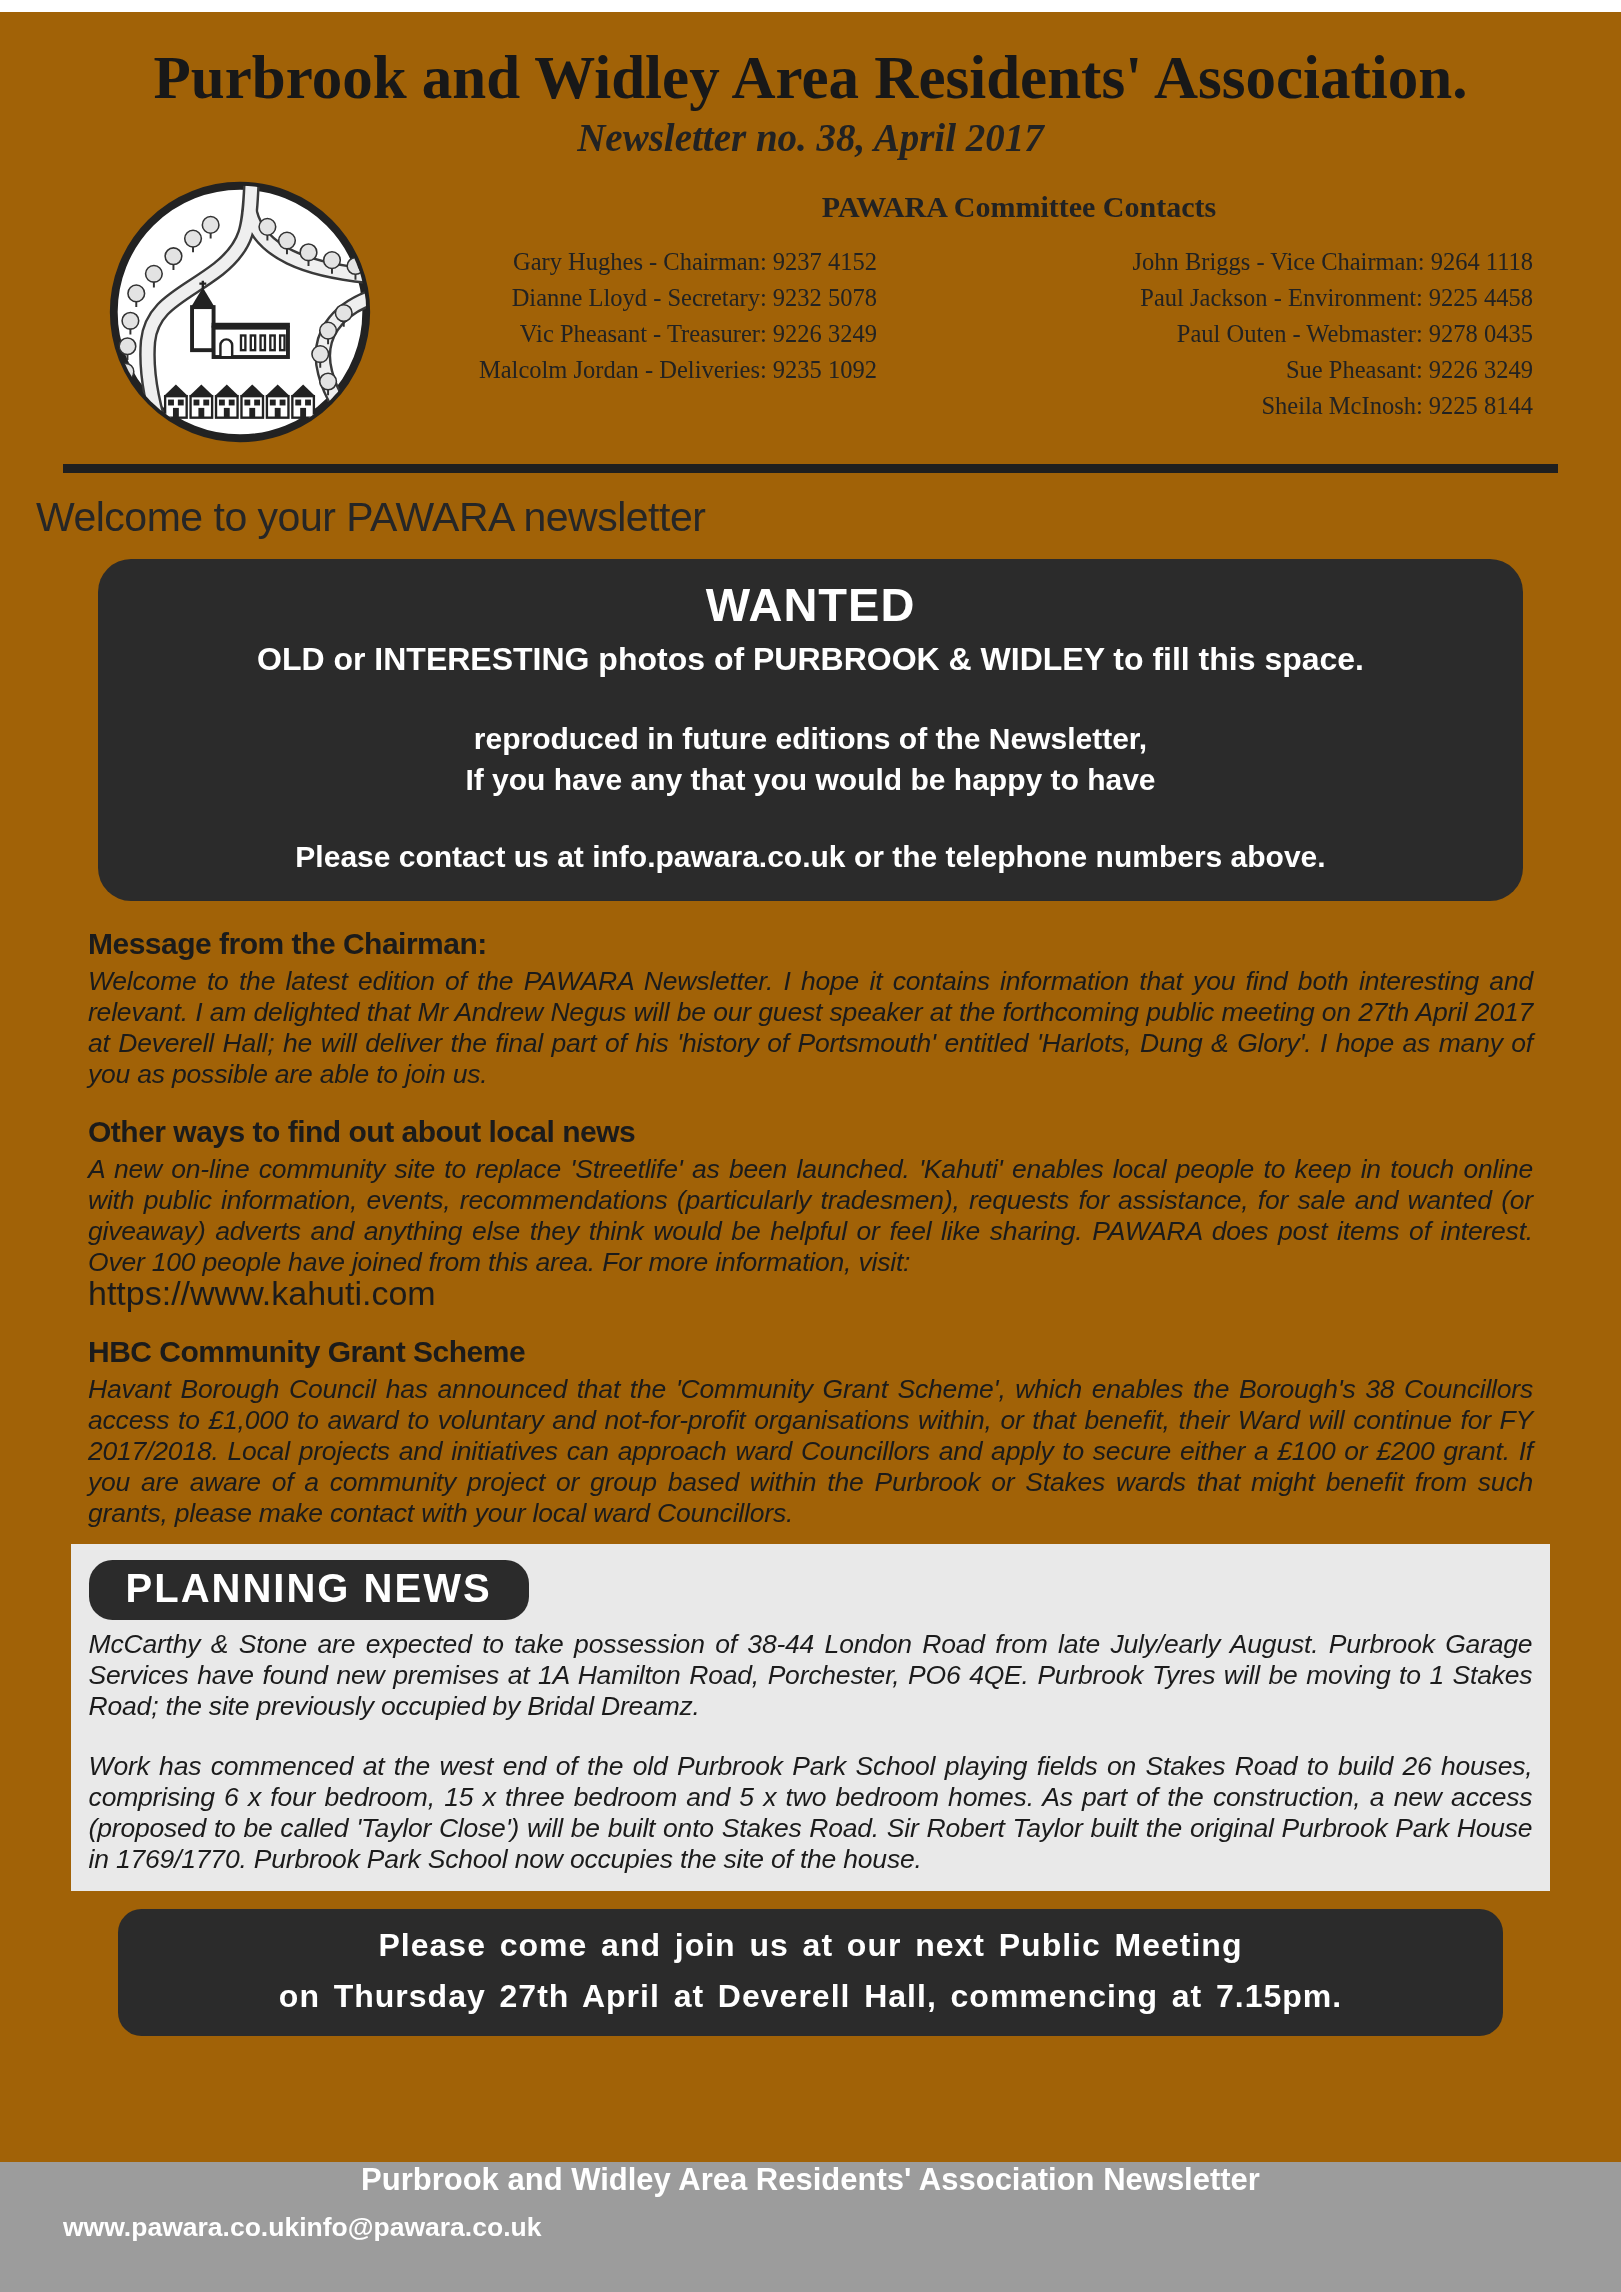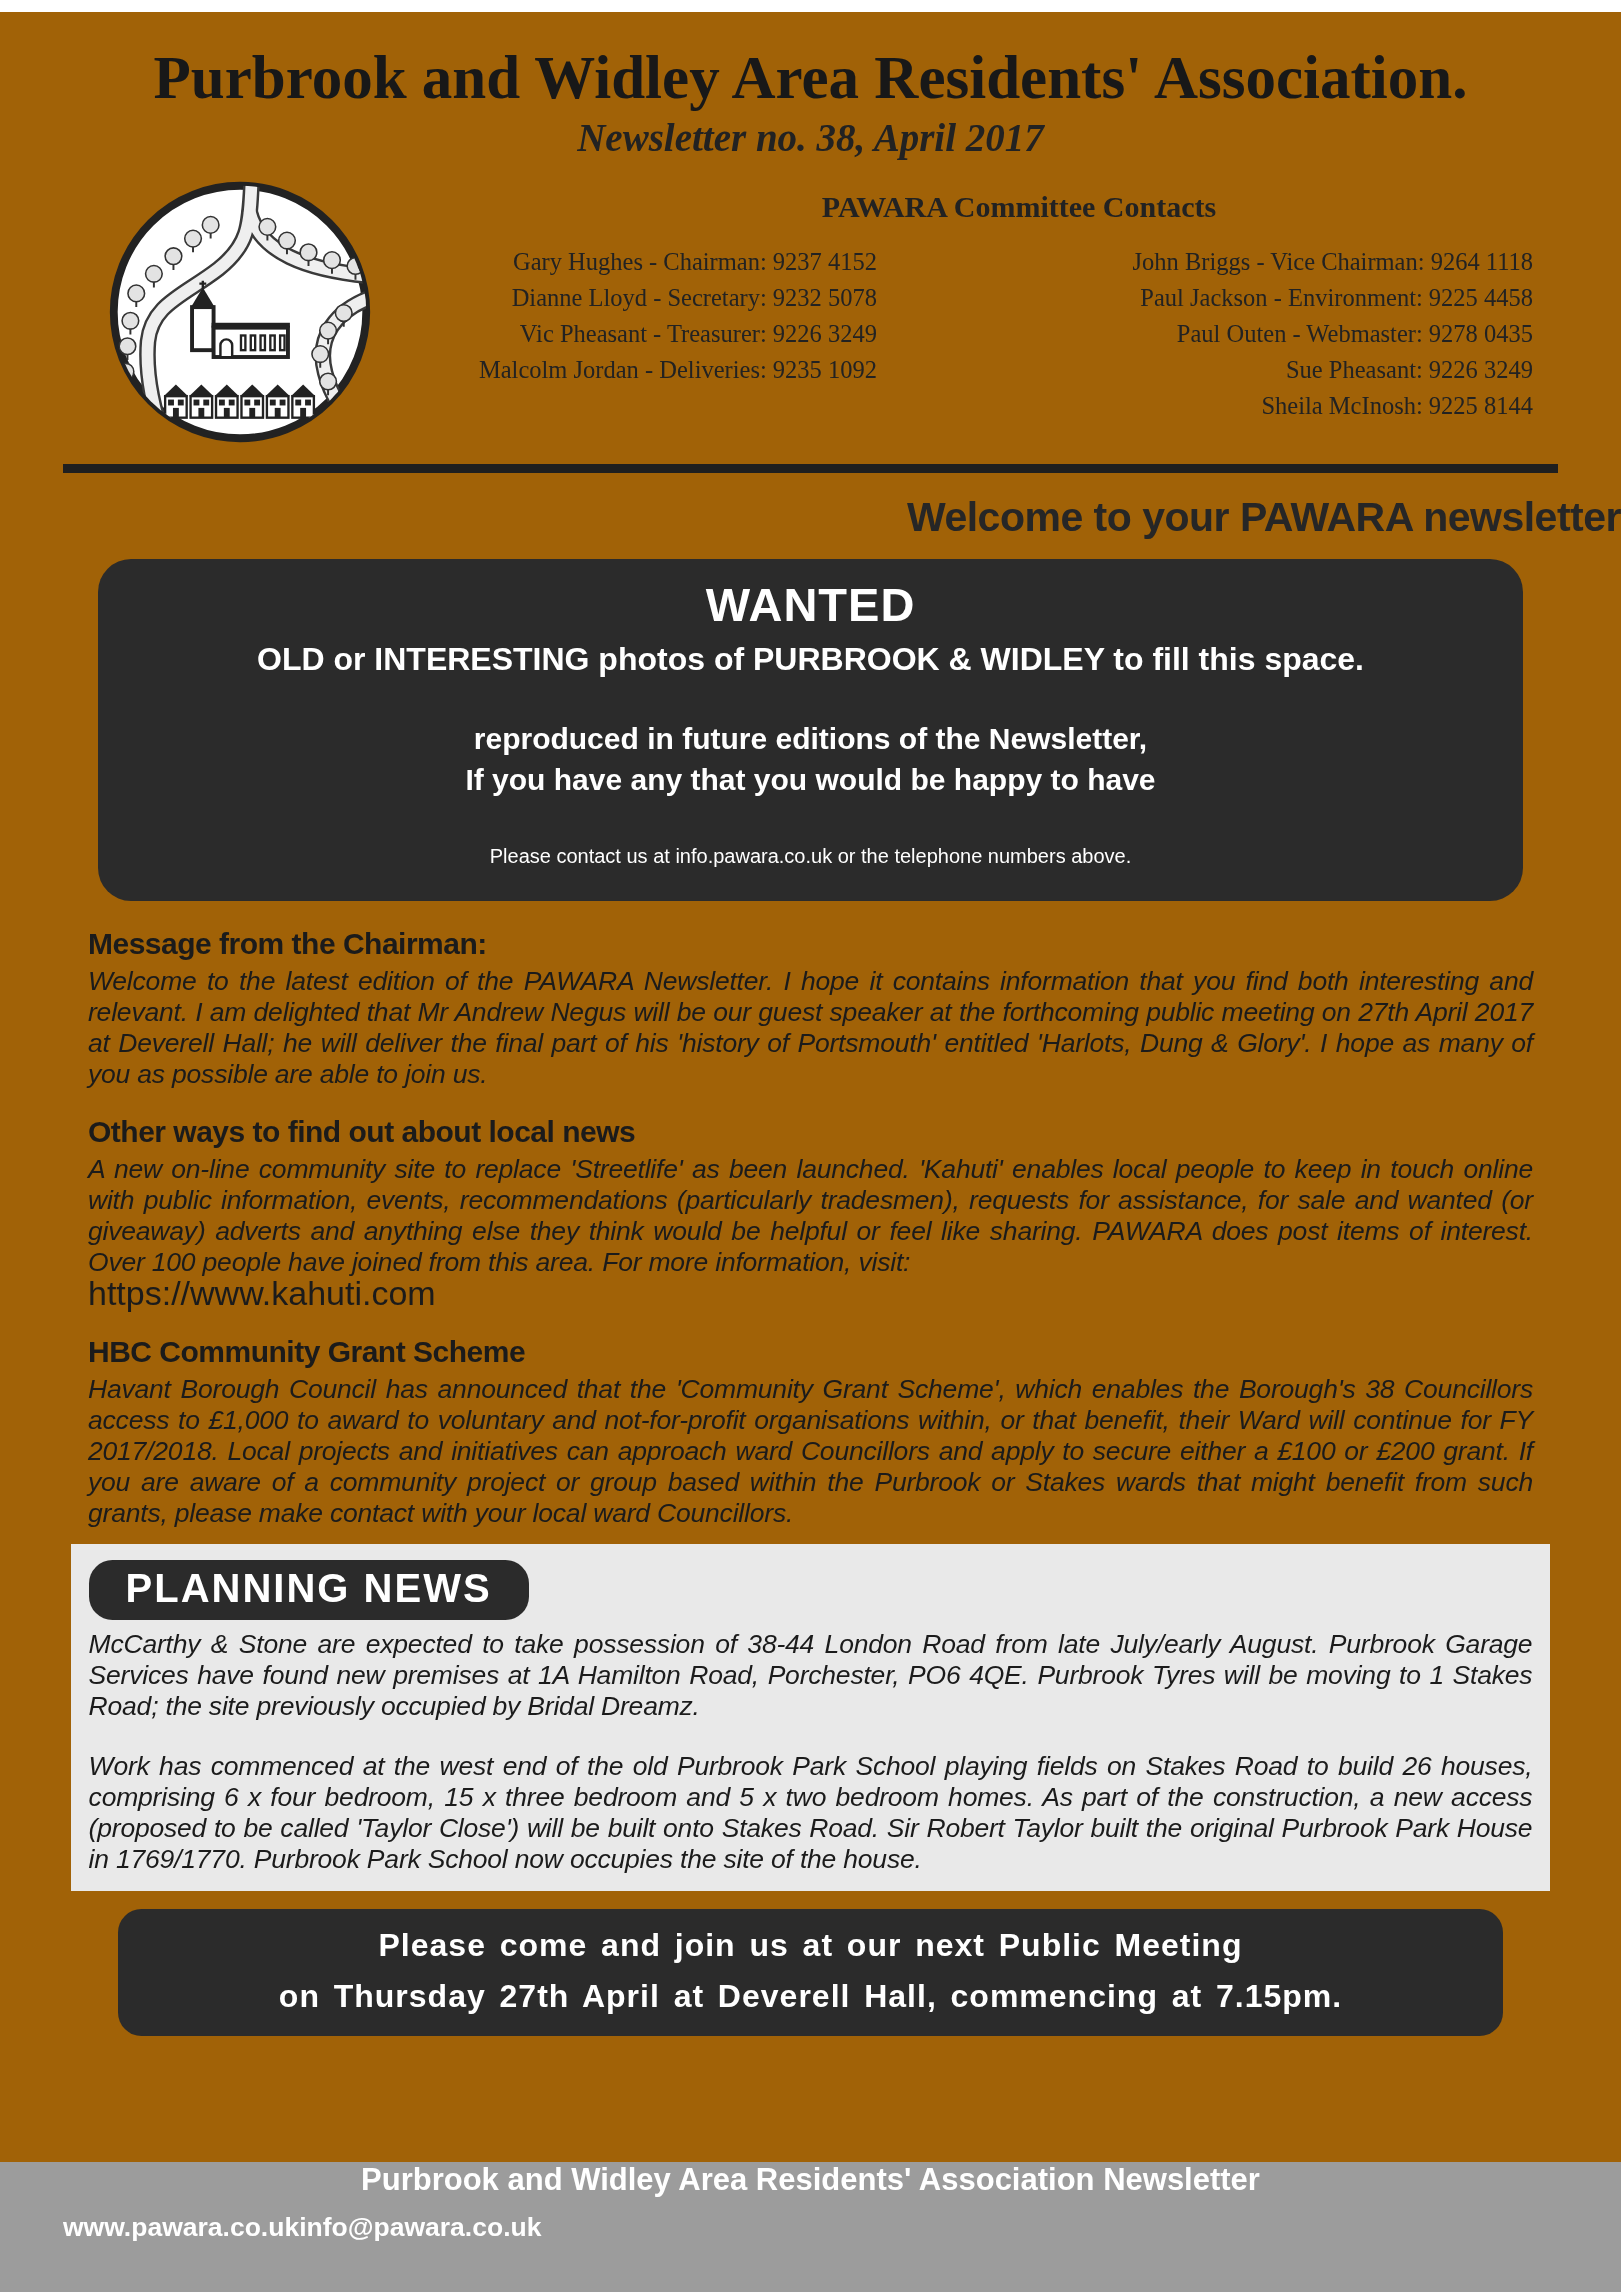--- a/index.html
+++ b/index.html
@@ -26,31 +26,31 @@
   }
   .contact-cols{
     display:flex;margin-top:19.6px;font-family:"Liberation Serif",serif;
     font-size:24.5px;line-height:36px;color:#222;
   }
   .contact-col-left{width:431px;text-align:right;}
   .contact-col-right{flex:1;text-align:right;}
   
   .rule{height:8.8px;background:#1f1f1f;border:none;margin:15.7px 63px 0;}
   .welcome{
-    font-size:41px;line-height:49px;font-weight:bold;text-align:right;
-    margin:19.6px 0 0;letter-spacing:-0.5px;color:#262626;
+    font-size:41px;line-height:49px;font-weight:normal;text-align:left;
+    margin:19.6px 0 0;letter-spacing:-0.5px;color:#262626;padding-left:36px;
   }
   
   .dark-box{background:#2b2b2b;color:#ffffff;text-align:center;}
   .wanted{margin:17.6px 98px 0;border-radius:33px;padding:13.7px 39px 25.5px;}
   .wanted-title{font-size:47px;line-height:63px;font-weight:bold;letter-spacing:1px;}
   .wanted-sub{font-size:32px;line-height:43px;font-weight:bold;margin-top:2px;}
   .wanted-gap{height:37px;}
   .wanted-line{font-size:30px;line-height:41px;font-weight:bold;}
-  .wanted-contact{font-size:20px;line-height:39px;font-weight:normal;}
+  .wanted-contact{font-size:30px;line-height:39px;font-weight:bold;}
   
   .section{margin:0 88px;}
   .section-heading{
     font-size:30px;line-height:37px;font-weight:bold;letter-spacing:-0.5px;
     margin:23.5px 0 3.9px;color:#1b1b1b;
   }
   .body-text{
     font-size:26.5px;line-height:31px;letter-spacing:-0.2px;text-align:justify;
     margin:0;color:#1b1b1b;font-style:italic;
   }

